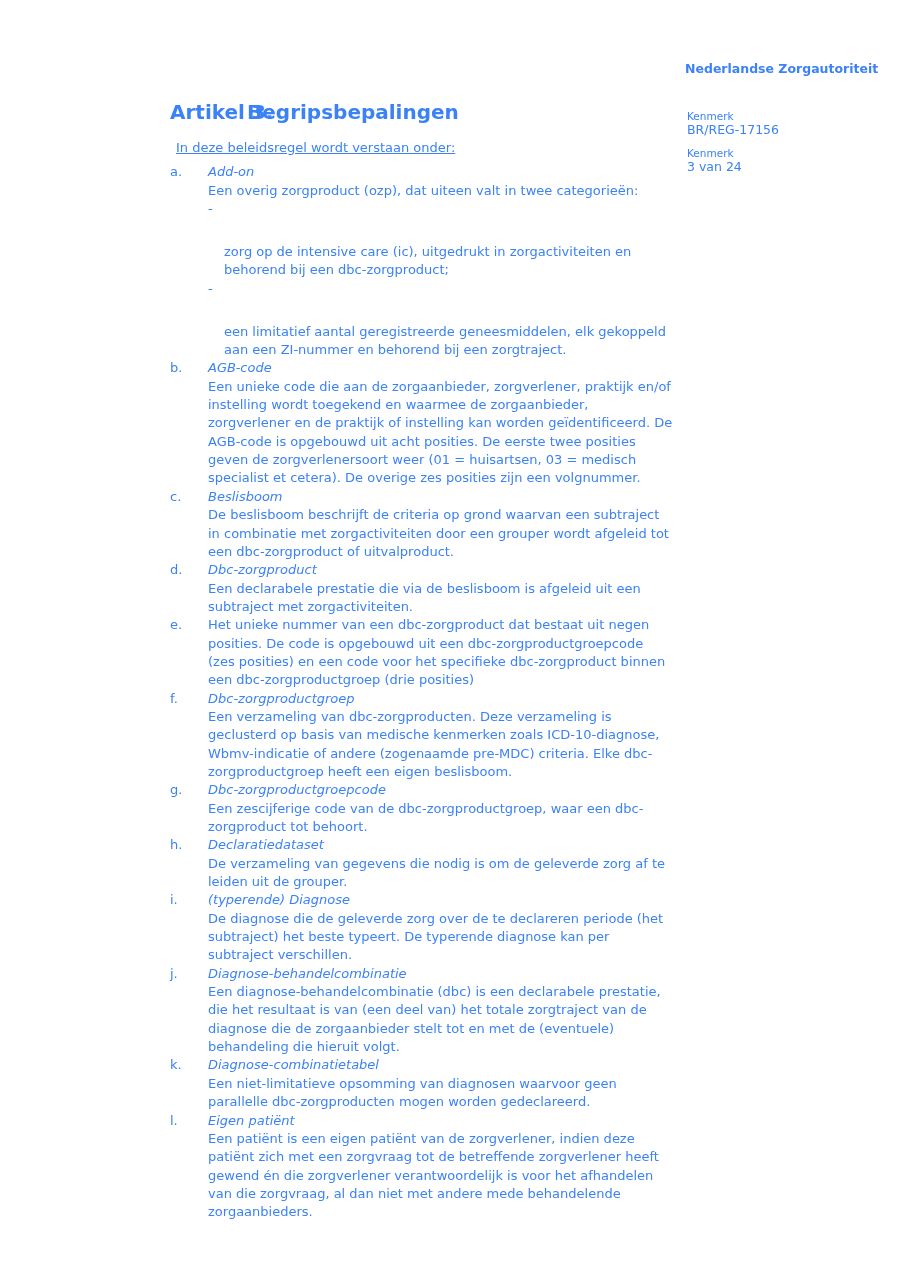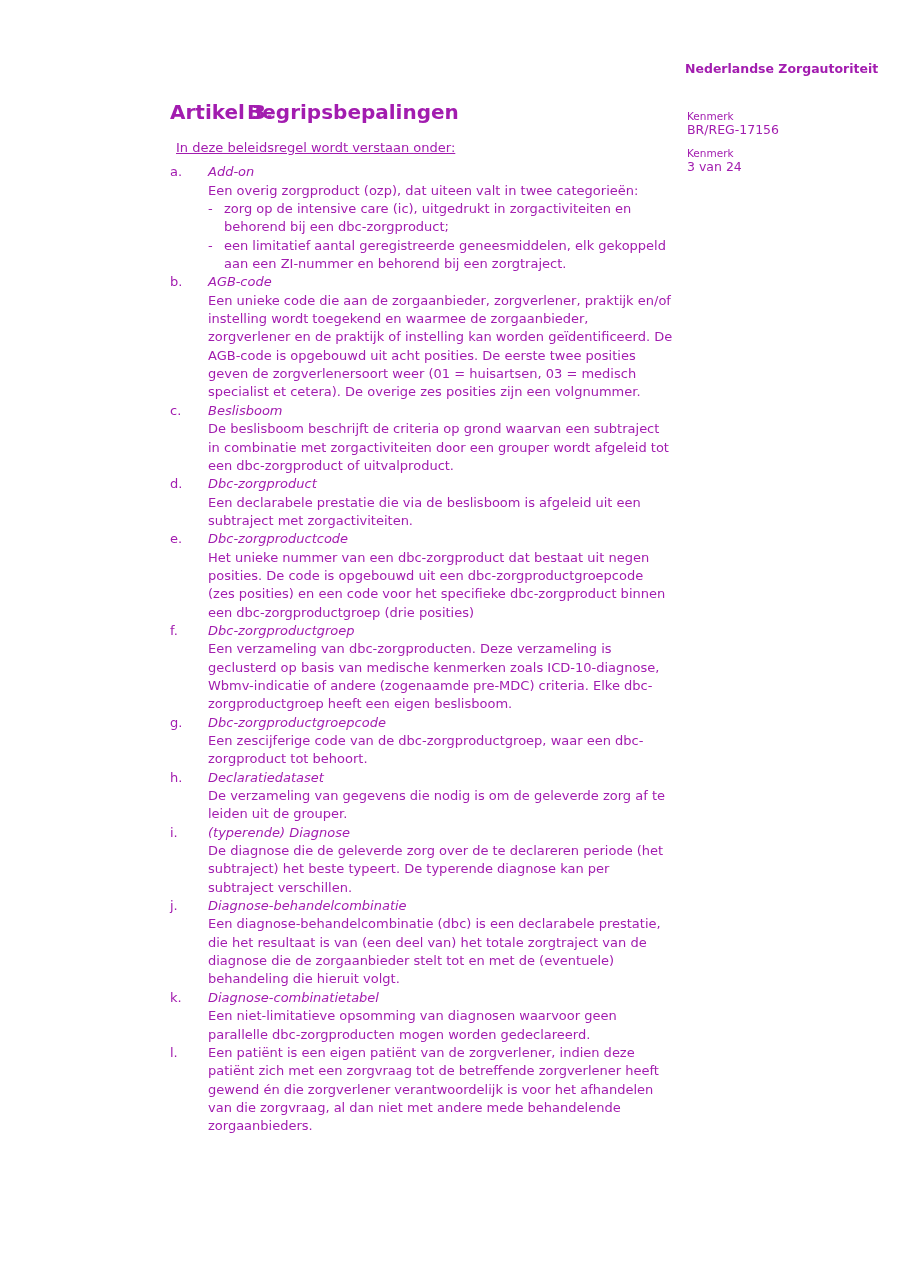--- a/index.html
+++ b/index.html
@@ -2,21 +2,21 @@
 <html><head>
 <meta charset="utf-8">
 <style>
   html, body { margin: 0; padding: 0; background: #ffffff; }
   .page {
     position: relative;
     width: 900px;
     height: 1273px;
     background: #ffffff;
     font-family: "DejaVu Sans", "Liberation Sans", sans-serif;
-    color: #a21caf;
+    color: #3b82f6;
     overflow: hidden;
   }
 
   
   .org {
     position: absolute;
     left: 685px;
     top: 61px;
     font-size: 12.5px;
     font-weight: bold;
@@ -60,21 +60,21 @@
   }
   .title-num { display: inline-block; width: 77px; }
   .intro { margin: 6px; text-decoration: underline; }
 
   .def { display: flex; }
   .letter { flex: 0 0 38px; width: 38px; }
   .content { flex: 1 1 auto; min-width: 0; }
   .term { font-style: italic; }
   .bullet { display: flex; }
   .dash { flex: 0 0 16px; width: 16px; }
-  .bullet-text { flex: 1 1 auto; min-width: 0; }
+  .bullet-text { flex: 1 1 auto; min-width: 0; margin-top: 43px; }
 </style>
 </head>
 <body>
 
 <div class="page">
 
   <div class="org">Nederlandse Zorgautoriteit</div>
 
   <div class="meta">
     <div class="meta-label">Kenmerk</div>
@@ -127,21 +127,20 @@
       <span class="letter">d.</span>
       <div class="content">
         <div class="term">Dbc-zorgproduct</div>
         <div class="body">Een declarabele prestatie die via de beslisboom is afgeleid uit een subtraject met zorgactiviteiten.</div>
       </div>
     </div>
 
     <div class="def">
       <span class="letter">e.</span>
       <div class="content">
-        <div class="term">Dbc-zorgproductcode</div>
         <div class="body">Het unieke nummer van een dbc-zorgproduct dat bestaat uit negen posities. De code is opgebouwd uit een dbc-zorgproductgroepcode (zes posities) en een code voor het specifieke dbc-zorgproduct binnen een dbc-zorgproductgroep (drie posities)</div>
       </div>
     </div>
 
     <div class="def">
       <span class="letter">f.</span>
       <div class="content">
         <div class="term">Dbc-zorgproductgroep</div>
         <div class="body">Een verzameling van dbc-zorgproducten. Deze verzameling is geclusterd op basis van medische kenmerken zoals ICD-10-diagnose, Wbmv-indicatie of andere (zogenaamde pre-MDC) criteria. Elke dbc-zorgproductgroep heeft een eigen beslisboom.</div>
       </div>
@@ -183,18 +182,19 @@
       <span class="letter">k.</span>
       <div class="content">
         <div class="term">Diagnose-combinatietabel</div>
         <div class="body">Een niet-limitatieve opsomming van diagnosen waarvoor geen parallelle dbc-zorgproducten mogen worden gedeclareerd.</div>
       </div>
     </div>
 
     <div class="def">
       <span class="letter">l.</span>
       <div class="content">
+        <div class="term">Eigen patiënt</div>
         <div class="body">Een patiënt is een eigen patiënt van de zorgverlener, indien deze patiënt zich met een zorgvraag tot de betreffende zorgverlener heeft gewend én die zorgverlener verantwoordelijk is voor het afhandelen van die zorgvraag, al dan niet met andere mede behandelende zorgaanbieders.</div>
       </div>
     </div>
 
   </div>
 </div>
 
 </body></html>

